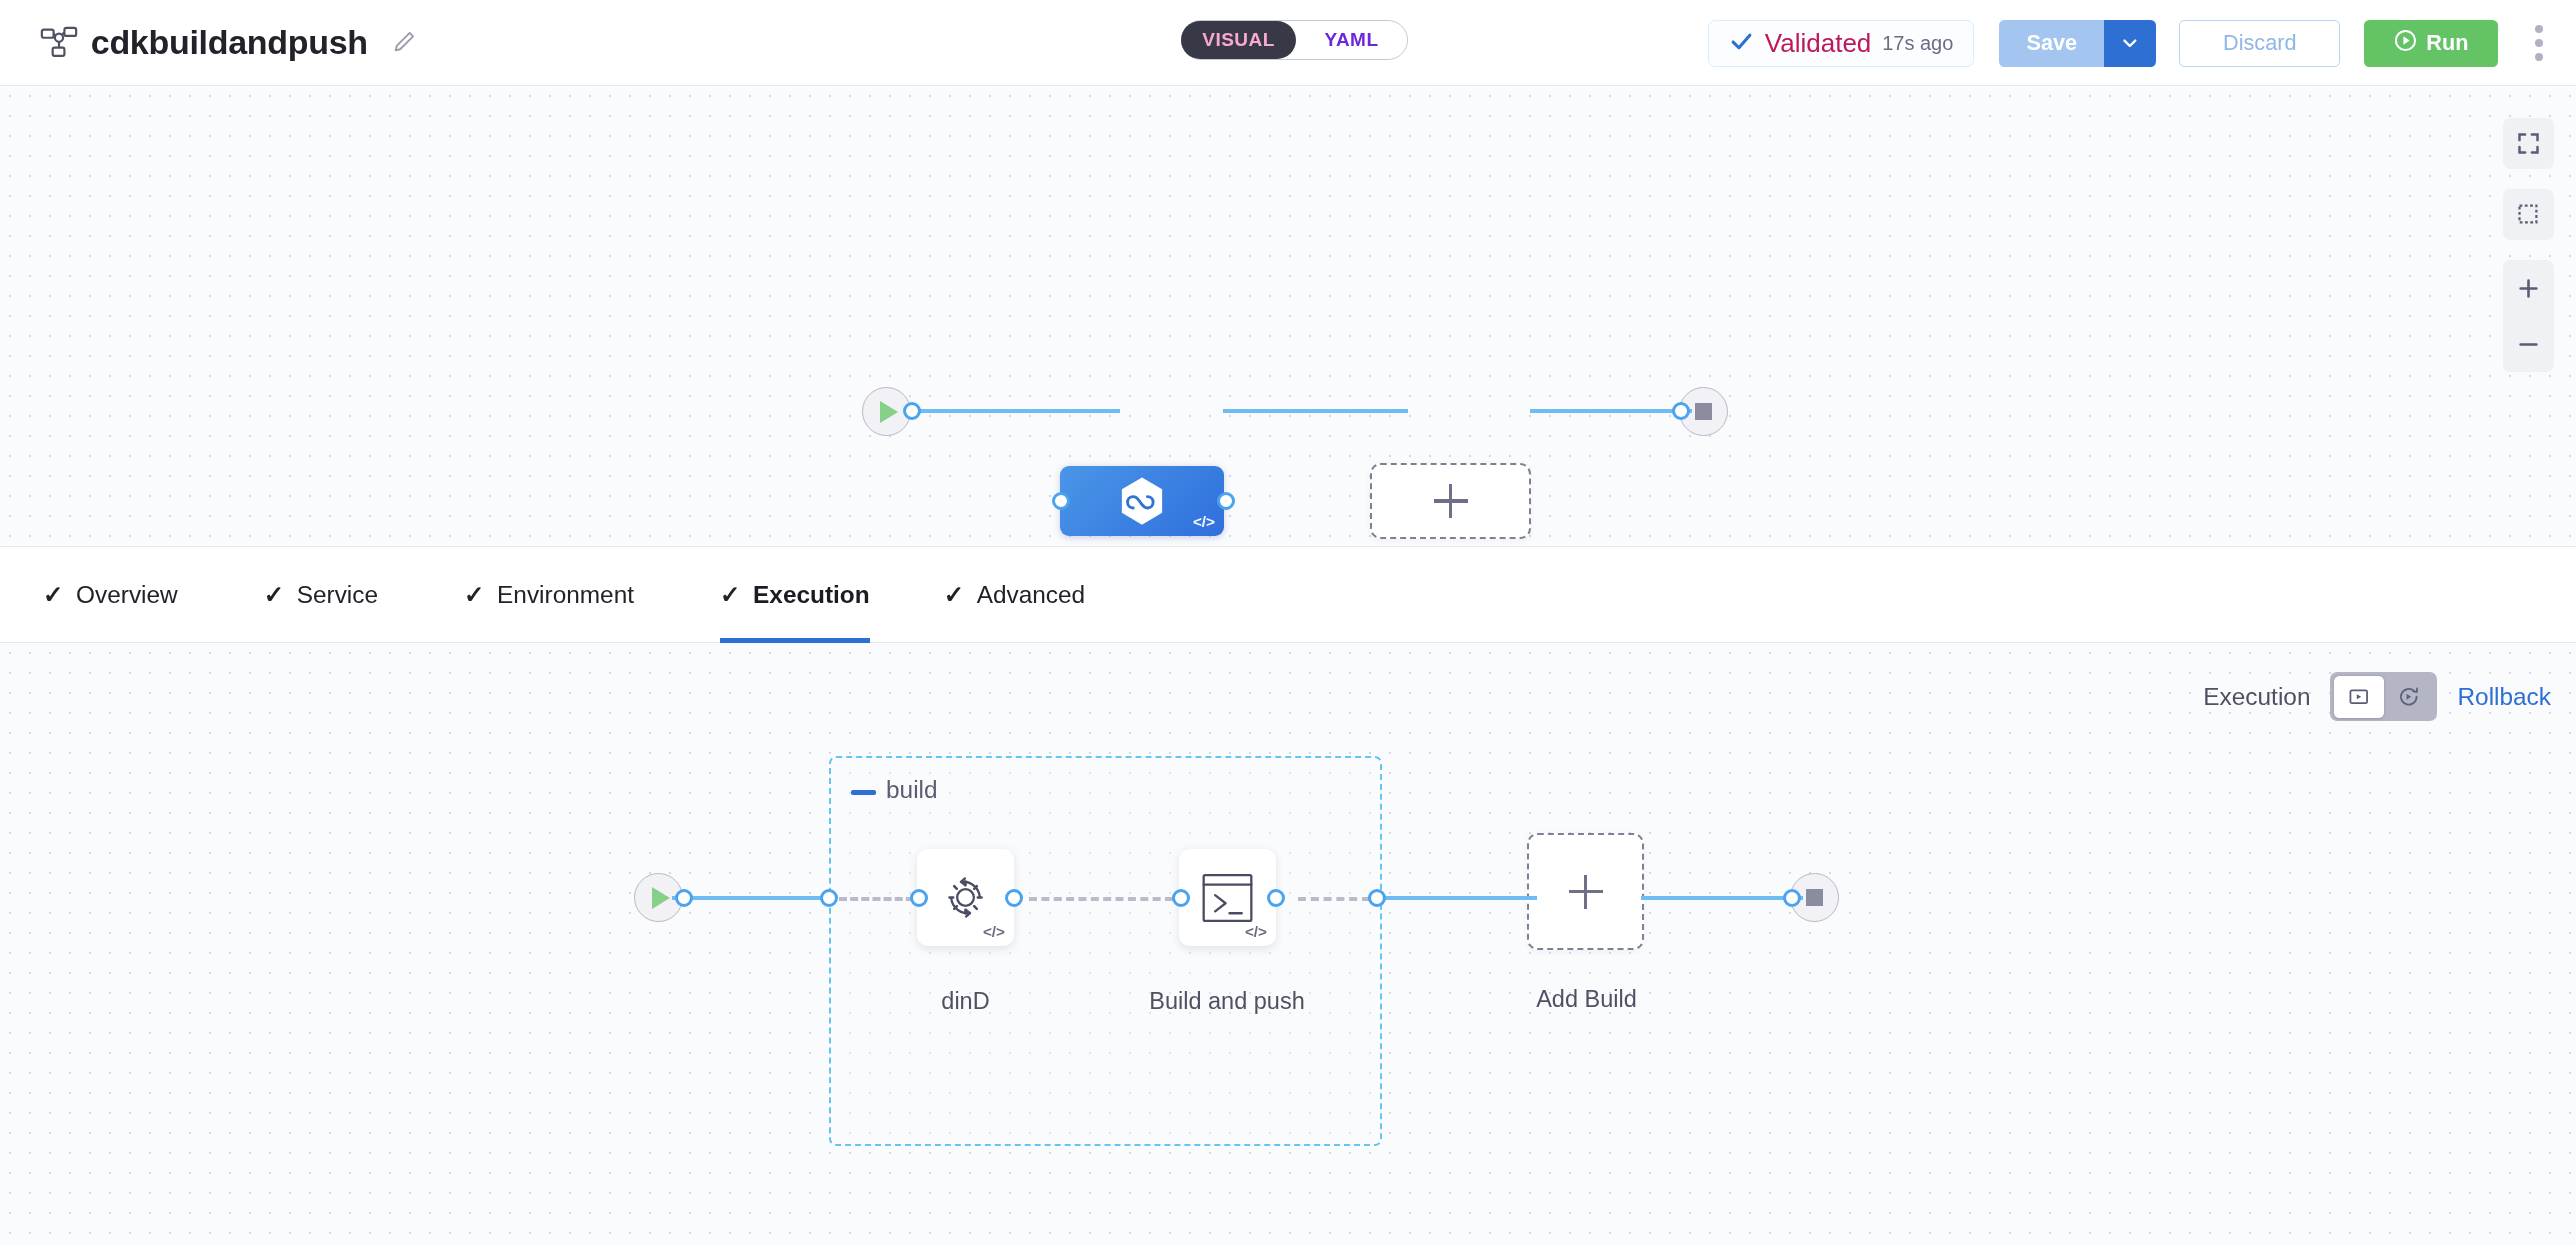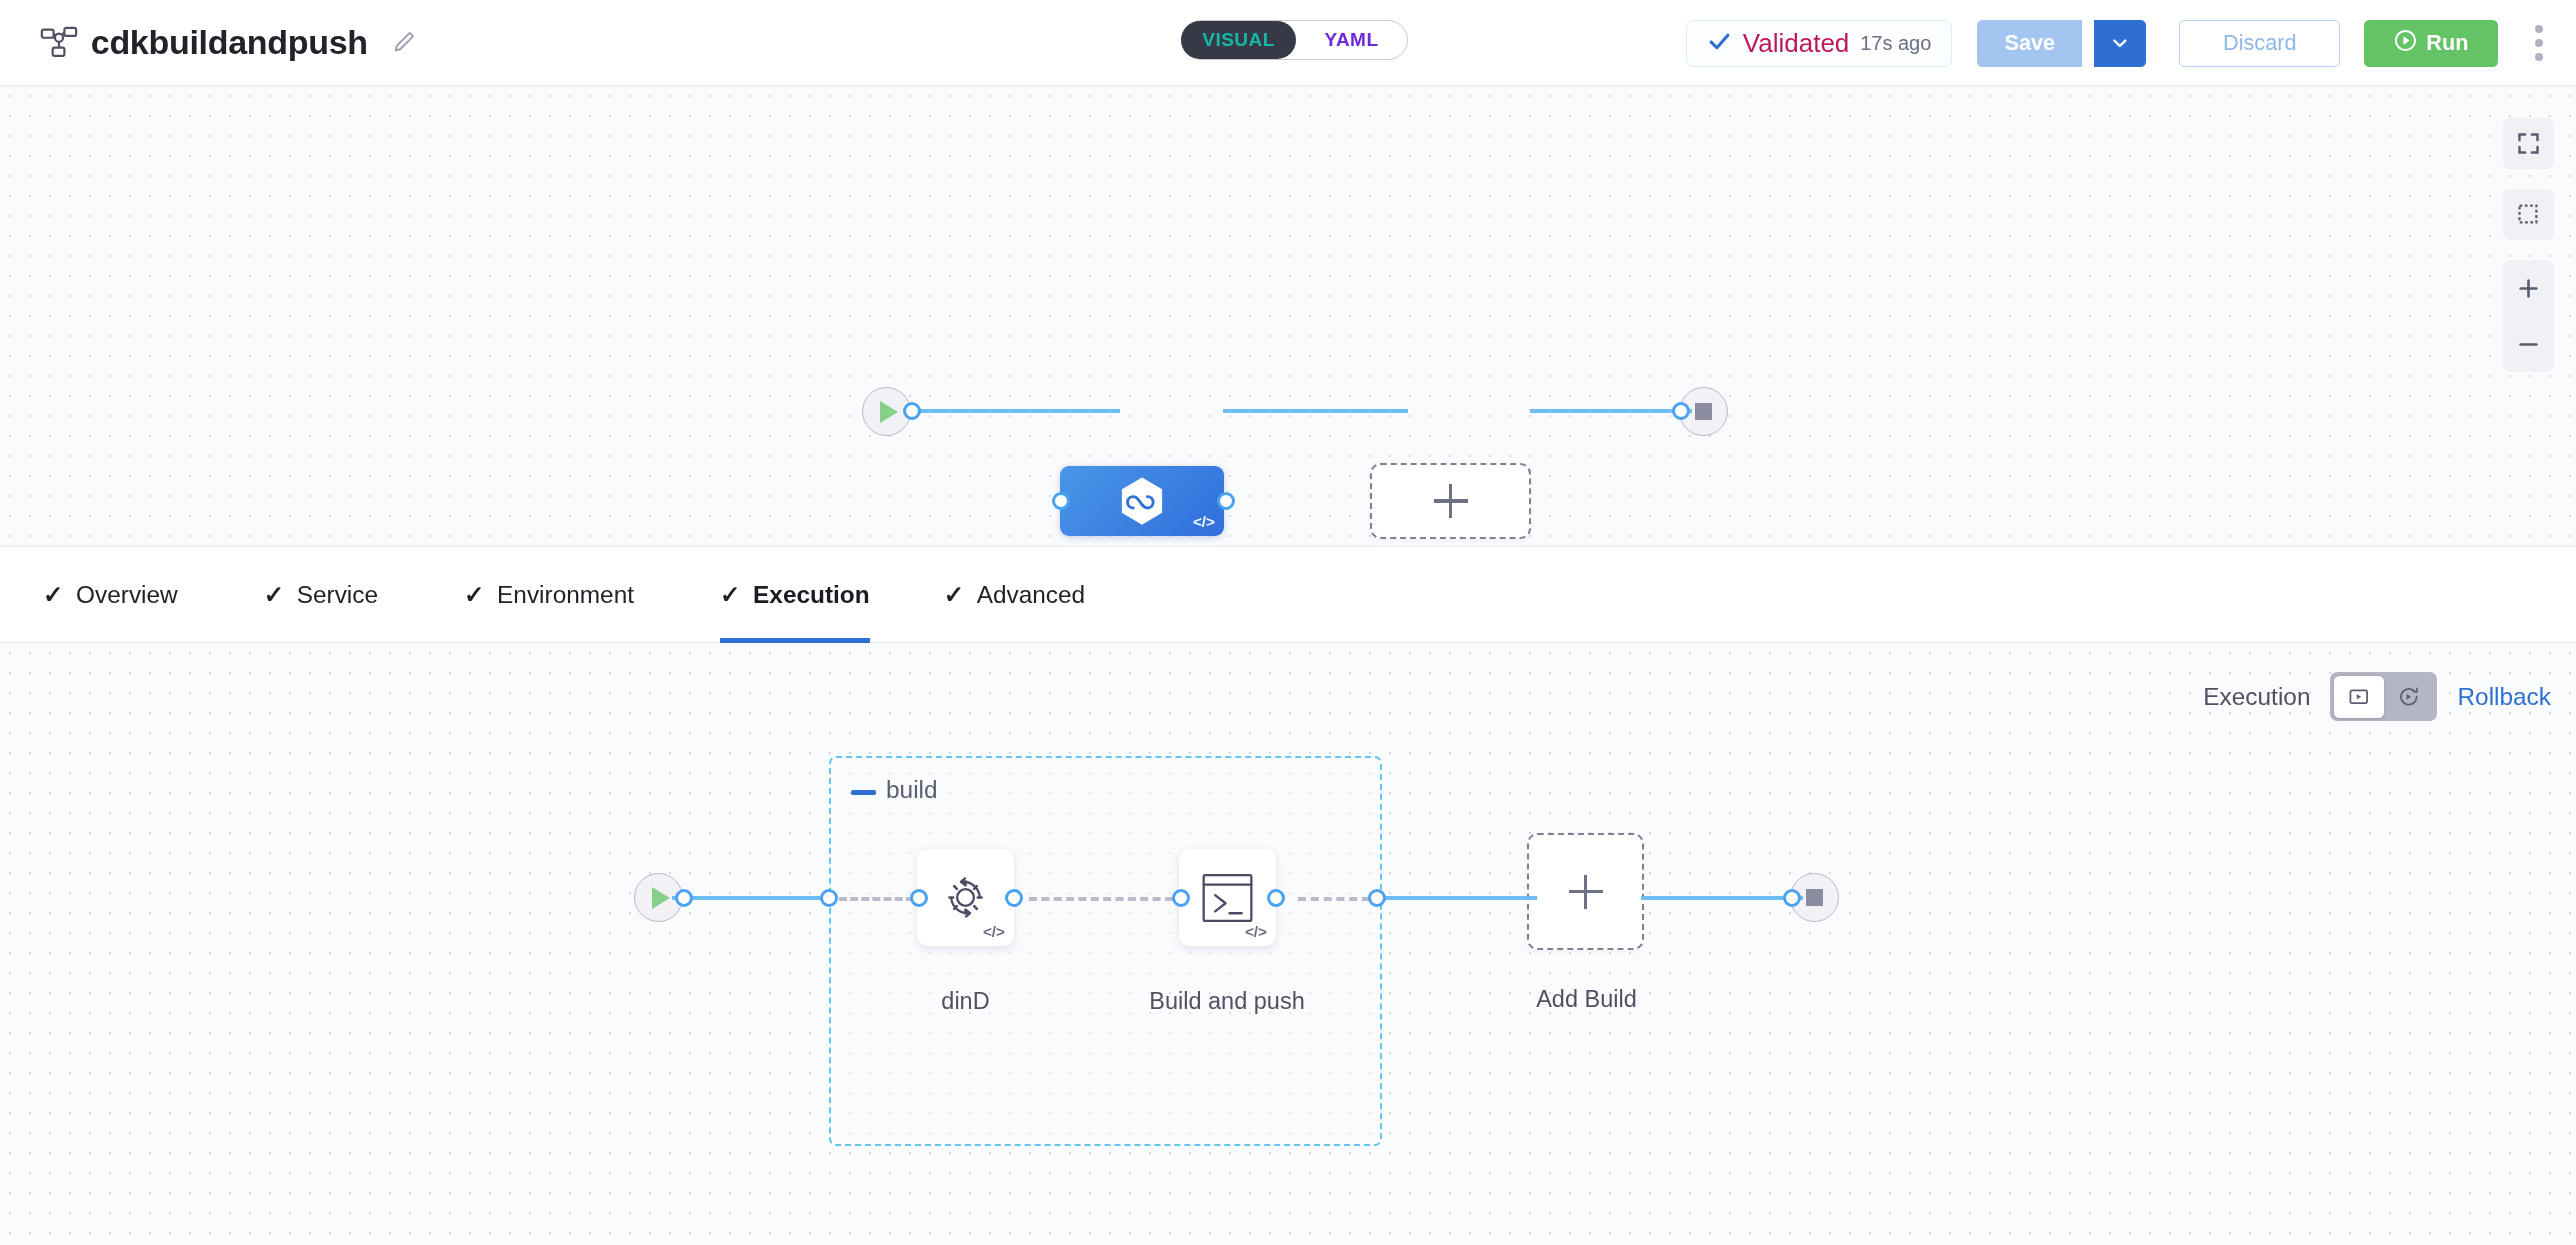--- a/index.html
+++ b/index.html
@@ -31,38 +31,38 @@
     position: absolute; left: 1181px; top: 20px;
     height: 40px; width: 227px;
     border: 0.9px solid #c7c9d4; border-radius: 20px;
     background: #ffffff;
     display: flex; align-items: center;
   }
   .vy-opt {
     height: 38px; display: flex; align-items: center; justify-content: center;
     font-size: 19px; font-weight: bold; letter-spacing: 0.5px;
   }
-  .vy-opt.visual { width: 116px; border-radius: 20px; background: #383946; color: #14b8a6; margin-left:-0.9px; }
+  .vy-opt.visual { width: 116px; border-radius: 20px; background: #383946; color: #f9a8d4; margin-left:-0.9px; }
   .vy-opt.yaml { width: 112px; color: #6d28d9; }
 
   
   .right-controls {
     position: absolute; right: 0; top: 0; height: 86px;
     display: flex; align-items: center; gap: 0;
   }
   .validated-badge {
     height: 47px; padding: 0 20px;
     border: 0.9px solid #d9edfd; border-radius: 7.2px; background: #fbfdff;
     display: flex; align-items: center; gap: 10.8px;
     margin-right: 25px;
   }
   .validated-badge .vtxt { font-size: 26px; font-weight: normal; color: #be185d; }
   .validated-badge .vago { font-size: 20px; color: #6b6d85; font-weight: normal; }
 
-  .save-group { display: flex; height: 47px; border-radius: 5.4px; overflow: hidden; margin-right: 33px; gap: 12px; }
+  .save-group { display: flex; height: 47px; border-radius: 5.4px; overflow: hidden; margin-right: 23px; }
   .save-btn {
     width: 105px; background: #a3c5ef; color: #ffffff;
     font-size: 21.7px; font-weight: bold;
     display: flex; align-items: center; justify-content: center;
   }
   .save-caret {
     width: 52px; background: #2e6fd4; color: #ffffff;
     display: flex; align-items: center; justify-content: center;
   }
   .discard-btn {

